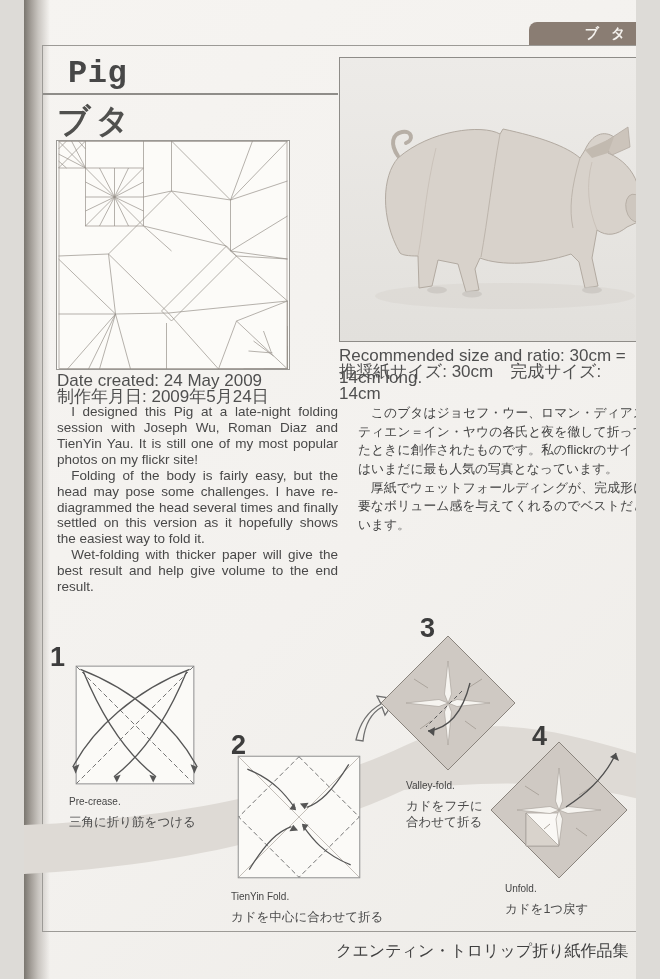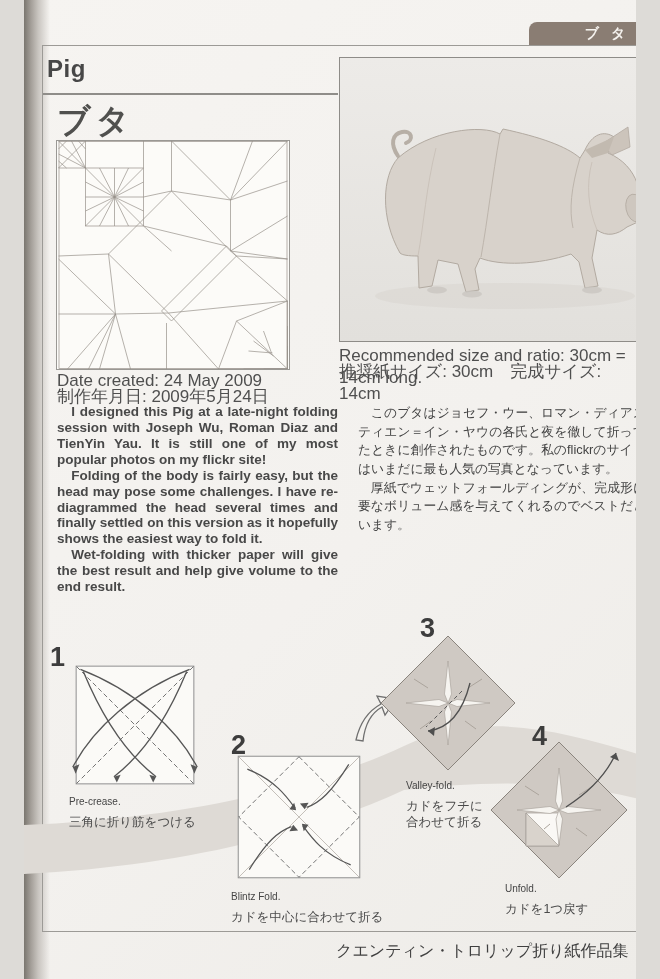--- a/index.html
+++ b/index.html
@@ -16,33 +16,33 @@
   .tab{
     position:absolute;left:505px;top:22px;width:152px;height:24px;
     background:#8a7d73;border-radius:8px 8px 0 0;
     display:flex;align-items:center;justify-content:center;
   }
   .tab span{color:#f5f2ee;font-weight:bold;font-size:14px;letter-spacing:12px;text-indent:12px;}
   .content-box{
     position:absolute;left:18px;top:45px;width:623px;height:885px;
     border:1px solid #9c9a96;
   }
-  .title-en{position:absolute;left:23px;top:55px;font-size:24px;font-weight:bold;color:#474747;letter-spacing:.5px;}
+  .title-en{position:absolute;left:44px;top:55px;font-size:32px;font-weight:bold;color:#474747;letter-spacing:.5px;font-family:Liberation Mono, monospace;}
   .title-rule{position:absolute;left:19px;top:93px;width:295px;height:2px;background:#8f8d89;}
   .title-ja{position:absolute;left:33px;top:99px;font-size:33px;font-weight:bold;color:#50504e;letter-spacing:5px;}
   .cp-box{position:absolute;left:32px;top:140px;width:232px;height:228px;background:#fcfbf8;border:1px solid #9a9894;}
   .cp-box svg{display:block;width:100%;height:100%;}
   .smalltext{font-size:17px;color:#4f4f4f;line-height:1.28;}
   .date-en{position:absolute;left:33px;top:370px;}
   .date-ja{position:absolute;left:33px;top:386px;}
   .photo-frame{position:absolute;left:315px;top:57px;width:325px;height:283px;border:1px solid #8e8c88;background:#e9e7e4;}
   .photo-frame svg{display:block;width:100%;height:100%;}
   .photo-cap-en{position:absolute;left:315px;top:345px;}
   .photo-cap-ja{position:absolute;left:315px;top:361px;}
-  .col-en{position:absolute;left:33px;top:404px;width:281px;font-size:13.5px;line-height:1.18;text-align:justify;color:#484848;font-weight:bold;}
+  .col-en{position:absolute;left:33px;top:404px;width:281px;font-size:13.5px;line-height:1.18;text-align:justify;color:#484848;}
   .col-en p{margin:0;text-indent:1.05em;}
   .col-ja{position:absolute;left:334px;top:404px;width:301px;font-size:12.8px;line-height:1.46;text-align:justify;color:#434343;}
   .col-ja p{margin:0;text-indent:1em;}
   .swoosh{position:absolute;left:0;top:640px;width:660px;height:300px;}
   .stepnum{position:absolute;font-size:27px;font-weight:bold;color:#3d3d3d;z-index:3;}
   .stepsvg{position:absolute;z-index:2;}
   .stepcap-en{position:absolute;font-size:10px;color:#454545;z-index:3;}
   .stepcap-ja{position:absolute;font-size:12.5px;color:#4a4a4a;z-index:3;}
   .footer{position:absolute;left:280px;top:941px;width:360px;text-align:right;color:#3f3f3f;}
   .footer .book{font-size:16px;}
@@ -180,21 +180,21 @@
       <path d="M124,120 C94,108 82,90 74,79"></path>
       <path d="M18,125 C36,96 48,85 62,80"></path>
     </g>
     <g fill="#565656">
       <polygon points="67,63 60,62 65,55"></polygon>
       <polygon points="76,62 71,56 80,55"></polygon>
       <polygon points="73,77 80,78 75,85"></polygon>
       <polygon points="64,78 69,84 60,85"></polygon>
     </g>
   </svg>
-  <div class="stepcap-en" style="left:207px;top:891px;">Blintz Fold.</div>
+  <div class="stepcap-en" style="left:207px;top:891px;">TienYin Fold.</div>
   <div class="stepcap-ja" style="left:207px;top:909px;">カドを中心に合わせて折る</div>
 
   <svg class="stepsvg" style="left:328px;top:692px;" width="46" height="52" viewBox="0 0 46 52">
     <path d="M4,48 C8,30 18,18 29,12 L25,4 L44,7 L33,23 L30,15 C21,20 13,31 11,49 Z" fill="#f4f2ee" stroke="#6f6f6f" stroke-width="1.3"></path>
   </svg>
 
   <div class="stepnum" style="left:396px;top:613px;">3</div>
   <svg class="stepsvg" style="left:352px;top:631px;" width="144" height="144" viewBox="0 0 144 144">
     <path d="M72,5 L139,72 L72,139 L5,72 Z" fill="#cfc9c3" stroke="#8a847d" stroke-width="1"></path>
     <g fill="#f6f4f0" stroke="#a29c95" stroke-width="0.6">

